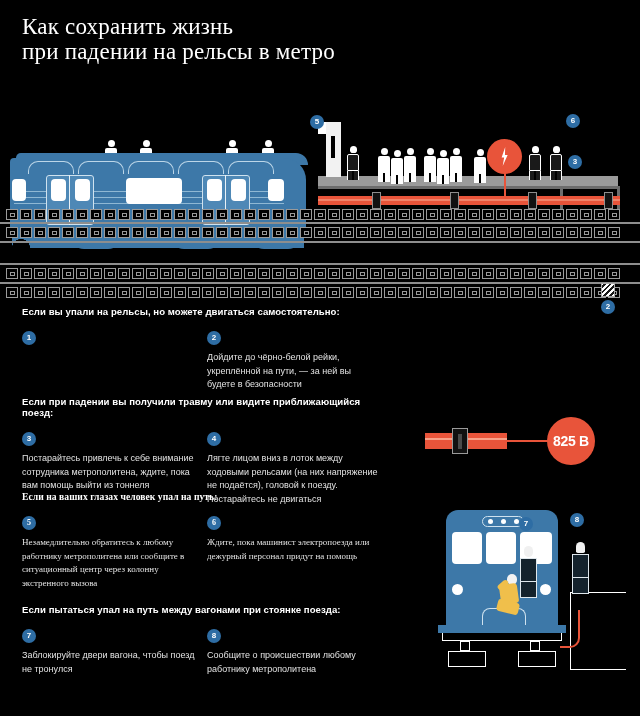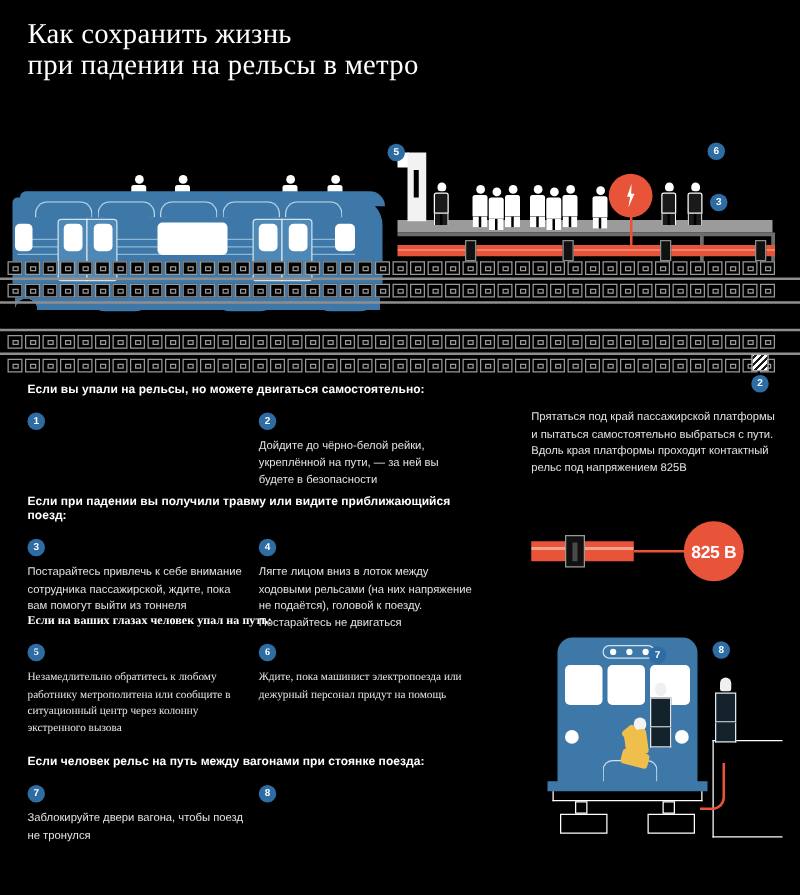--- a/index.html
+++ b/index.html
@@ -468,21 +468,21 @@
         <div class="col-text">Дойдите до чёрно-белой рейки, укреплённой на пути, — за ней вы будете в безопасности</div>
       </div>
     </div>
   </div>
 
   <div class="sec" style="top:396px;">
     <div class="sec-title">Если при падении вы получили травму или видите приближающийся поезд:</div>
     <div class="sec-cols">
       <div class="col">
         <div class="marker">3</div>
-        <div class="col-text">Постарайтесь привлечь к себе внимание сотрудника пассажирской, ждите, пока вам помогут выйти из тоннеля</div>
+        <div class="col-text">Постарайтесь привлечь к себе внимание сотрудника метрополитена, ждите, пока вам помощь выйти из тоннеля</div>
       </div>
       <div class="col">
         <div class="marker">4</div>
         <div class="col-text">Лягте лицом вниз в лоток между ходовыми рельсами (на них напряжение не подаётся), головой к поезду. Постарайтесь не двигаться</div>
       </div>
     </div>
   </div>
 
   <div class="sec" style="top:491px;font-family:Liberation Serif, serif;">
     <div class="sec-title">Если на ваших глазах человек упал на путь:</div>
@@ -492,34 +492,34 @@
         <div class="col-text">Незамедлительно обратитесь к любому работнику метрополитена или сообщите в ситуационный центр через колонну экстренного вызова</div>
       </div>
       <div class="col">
         <div class="marker">6</div>
         <div class="col-text">Ждите, пока машинист электропоезда или дежурный персонал придут на помощь</div>
       </div>
     </div>
   </div>
 
   <div class="sec" style="top:604px;">
-    <div class="sec-title">Если человек рельс на путь между вагонами при стоянке поезда:</div>
+    <div class="sec-title">Если пытаться упал на путь между вагонами при стоянке поезда:</div>
     <div class="sec-cols">
       <div class="col">
         <div class="marker">7</div>
         <div class="col-text">Заблокируйте двери вагона, чтобы поезд не тронулся</div>
       </div>
       <div class="col">
         <div class="marker">8</div>
+        <div class="col-text">Сообщите о происшествии любому работнику метрополитена</div>
       </div>
     </div>
   </div>
 
   <div class="rightcol">
-    <div class="rc-text">Прятаться под край пассажирской платформы и пытаться самостоятельно выбраться с пути. Вдоль края платформы проходит контактный рельс под напряжением 825В</div>
     <div class="rc-rail"></div>
     <div class="rc-clamp"></div>
     <div class="rc-line"></div>
     <div class="rc-circle">825 В</div>
   </div>
 
   <div class="fv">
     <div class="fv-body"></div>
     <div class="fv-lamp-box"></div>
     <div class="fv-lamp" style="left:68px;top:19px;"></div>

